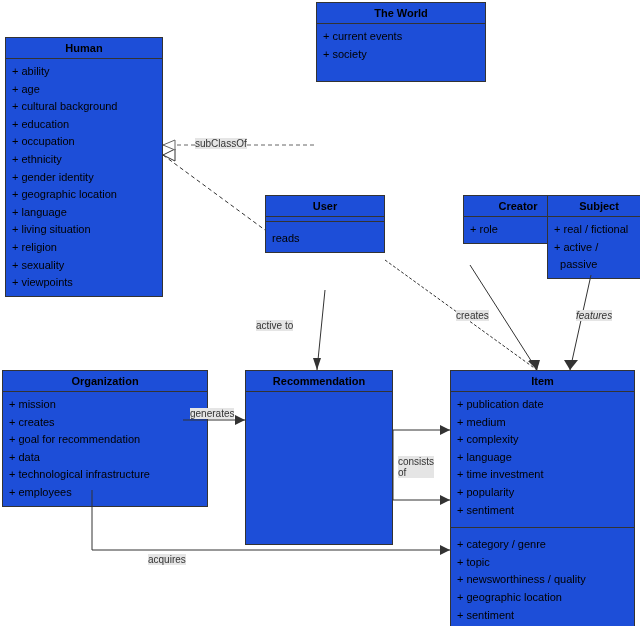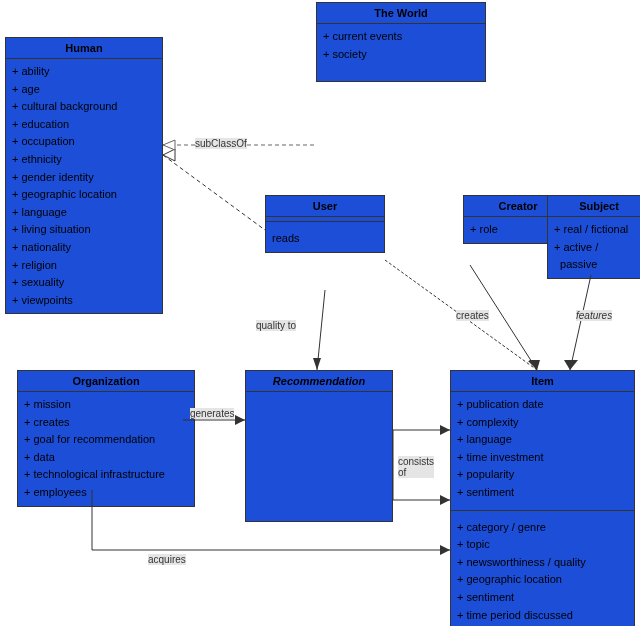--- a/index.html
+++ b/index.html
@@ -73,21 +73,20 @@
       <p>+ ability</p>
       <p>+ age</p>
       <p>+ cultural background</p>
       <p>+ education</p>
       <p>+ occupation</p>
       <p>+ ethnicity</p>
       <p>+ gender identity</p>
       <p>+ geographic location</p>
       <p>+ language</p>
       <p>+ living situation</p>
-      <p>+ nationality</p>
       <p>+ religion</p>
       <p>+ sexuality</p>
       <p>+ viewpoints</p>
     </div>
   </div>
 
   <div class="box" style="left:265px; top:195px; width:120px;">
     <div class="box-title">User</div>
     <div class="divider"></div>
     <div class="box-body">
@@ -104,42 +103,43 @@
 
   <div class="box" style="left:547px; top:195px; width:104px;">
     <div class="box-title">Subject</div>
     <div class="box-body">
       <p>+ real / fictional</p>
       <p>+ active /</p>
       <p>&nbsp;&nbsp;passive</p>
     </div>
   </div>
 
-  <div class="box" style="left:17px; top:370px; width:178px;">
+  <div class="box" style="left:2px; top:370px; width:206px;">
     <div class="box-title">Organization</div>
     <div class="box-body">
       <p>+ mission</p>
       <p>+ creates</p>
       <p>+ goal for recommendation</p>
       <p>+ data</p>
       <p>+ technological infrastructure</p>
       <p>+ employees</p>
     </div>
   </div>
 
-  <div class="box" style="left:245px; top:370px; width:148px; height:152px;font-style:italic;">
+  <div class="box" style="left:245px; top:370px; width:148px; height:175px;">
     <div class="box-title">Recommendation</div>
     <div class="box-body">
     </div>
   </div>
 
   <div class="box" style="left:450px; top:370px; width:185px;">
     <div class="box-title">Item</div>
     <div class="box-body">
       <p>+ publication date</p>
+      <p>+ medium</p>
       <p>+ complexity</p>
       <p>+ language</p>
       <p>+ time investment</p>
       <p>+ popularity</p>
       <p>+ sentiment</p>
     </div>
     <div class="divider"></div>
     <div class="box-body">
       <p>+ category / genre</p>
       <p>+ topic</p>
@@ -183,21 +183,21 @@
 
     <line x1="385" y1="260" x2="537" y2="370" stroke="#333" stroke-width="1" stroke-dasharray="3,2"></line>
     <polygon points="537,370 528,361 539,360" fill="#333"></polygon>
 
     <line x1="163" y1="145" x2="316" y2="145" stroke="#666" stroke-width="1" stroke-dasharray="4,3"></line>
     <polygon points="163,145 175,140 175,150" fill="#fff" stroke="#666" stroke-width="1"></polygon>
   </svg>
 
   <div class="label" style="left:195px; top:138px;">subClassOf</div>
 
-  <div class="label" style="left:256px; top:320px;">quality to</div>
+  <div class="label" style="left:256px; top:320px;">active to</div>
 
   <div class="label" style="left:190px; top:408px;">generates</div>
 
   <div class="label" style="left:148px; top:554px;">acquires</div>
 
   <div class="label" style="left:456px; top:310px;">creates</div>
 
   <div class="label" style="left:576px; top:310px;font-style:italic;">features</div>
 
   <div class="label" style="left:398px; top:456px;">consists<br>of</div>

